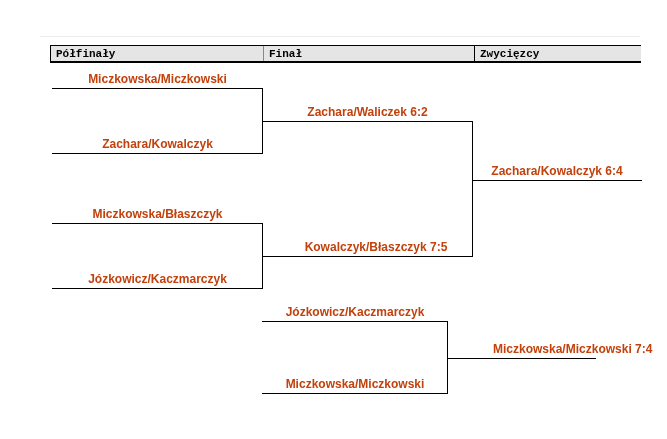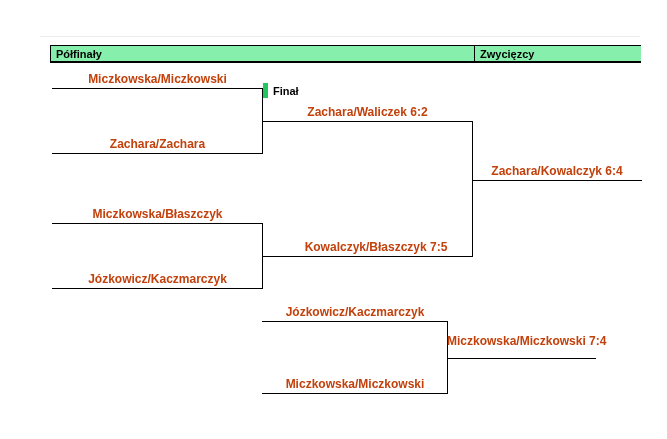--- a/index.html
+++ b/index.html
@@ -19,41 +19,42 @@
     position: absolute;
     left: 40px; top: 36px;
     width: 600px; height: 1px;
     background: #eeece9;
   }
   
   .header-row {
     position: absolute;
     left: 50px; top: 45px;
     width: 590px; height: 15px;
-    background: #86efac;
+    background: #e5e5e5;
     border-top: 1px solid #000;
     border-left: 1px solid #000;
     border-bottom: 2px solid #000;
     box-sizing: content-box;
     display: flex;
+    font-family: Liberation Mono, monospace;
   }
   .header-cell {
     height: 100%;
     display: flex;
     align-items: center;
     padding-left: 5px;
     box-sizing: border-box;
     font-size: 11px;
     font-weight: bold;
     color: #000;
     white-space: nowrap;
     overflow: visible;
   }
   .header-cell.c1 { width: 212px; }
-  .header-cell.c2 { width: 211px; border-left: 5px solid #22c55e; margin-top: 37px; }
+  .header-cell.c2 { width: 211px; border-left: 1px solid #22c55e; }
   .header-cell.c3 { width: 133px; border-left: 1px solid #000; }
   
   .hline, .vline { position: absolute; background: #000000; }
   .hline { height: 1px; }
   .vline { width: 1px; }
   
   .lbl {
     position: absolute;
     height: 16px;
     line-height: 16px;
@@ -73,21 +74,21 @@
   <div class="faint-line"></div>
 
   <div class="header-row">
     <div class="header-cell c1">Półfinały</div>
     <div class="header-cell c2">Finał</div>
     <div class="header-cell c3">Zwycięzcy</div>
   </div>
 
   <div class="lbl" style="left:52px; top:71px; width:211px;">Miczkowska/Miczkowski</div>
   <div class="hline" style="left:52px; top:88px; width:211px;"></div>
-  <div class="lbl" style="left:52px; top:136px; width:211px;">Zachara/Zachara</div>
+  <div class="lbl" style="left:52px; top:136px; width:211px;">Zachara/Kowalczyk</div>
   <div class="hline" style="left:52px; top:153px; width:211px;"></div>
   <div class="vline" style="left:262px; top:88px; height:66px;"></div>
   <div class="lbl" style="left:262px; top:104px; width:211px;">Zachara/Waliczek 6:2</div>
   <div class="hline" style="left:262px; top:121px; width:211px;"></div>
 
   <div class="lbl" style="left:52px; top:206px; width:211px;">Miczkowska/Błaszczyk</div>
   <div class="hline" style="left:52px; top:223px; width:211px;"></div>
   <div class="lbl" style="left:52px; top:271px; width:211px;">Józkowicz/Kaczmarczyk</div>
   <div class="hline" style="left:52px; top:288px; width:211px;"></div>
   <div class="vline" style="left:262px; top:223px; height:66px;"></div>
@@ -96,16 +97,16 @@
 
   <div class="vline" style="left:472px; top:121px; height:136px;"></div>
   <div class="lbl" style="left:472px; top:163px; width:170px;">Zachara/Kowalczyk 6:4</div>
   <div class="hline" style="left:472px; top:180px; width:170px;"></div>
 
   <div class="lbl" style="left:262px; top:304px; width:186px;">Józkowicz/Kaczmarczyk</div>
   <div class="hline" style="left:262px; top:321px; width:186px;"></div>
   <div class="lbl" style="left:262px; top:376px; width:186px;">Miczkowska/Miczkowski</div>
   <div class="hline" style="left:262px; top:393px; width:186px;"></div>
   <div class="vline" style="left:447px; top:321px; height:73px;"></div>
-  <div class="lbl" style="left:447px; top:333px; width:149px;">Miczkowska/Miczkowski 7:4</div>
+  <div class="lbl" style="left:447px; top:341px; width:149px;padding-left:46px;">Miczkowska/Miczkowski 7:4</div>
   <div class="hline" style="left:447px; top:358px; width:149px;"></div>
 
 </div>
 
 </body></html>

